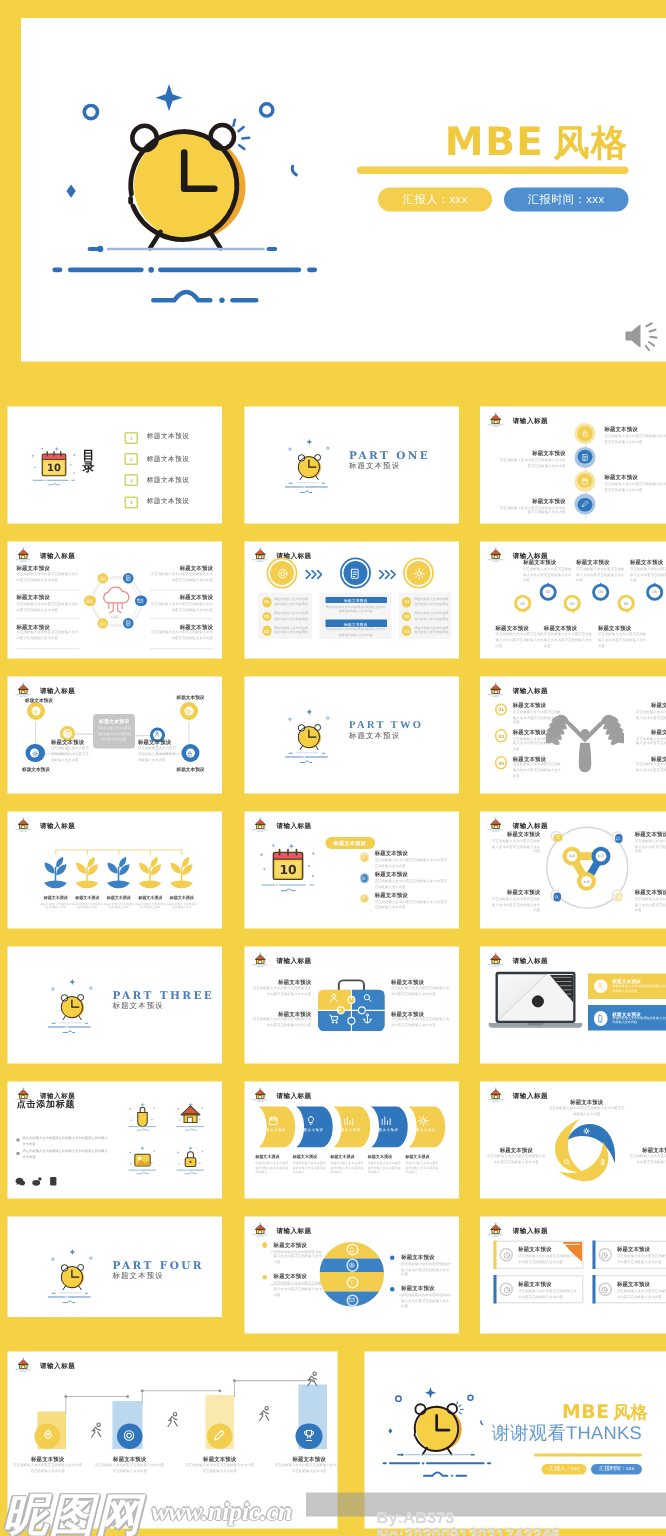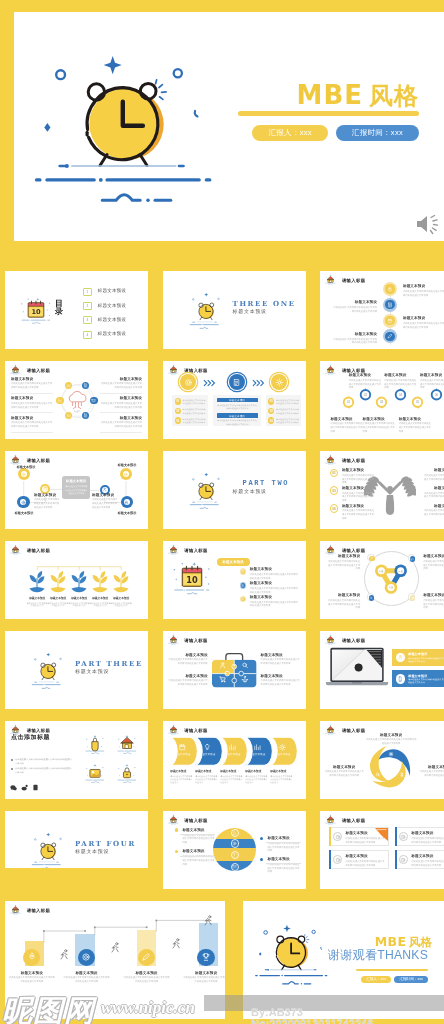--- a/index.html
+++ b/index.html
@@ -169,21 +169,21 @@
               <g stroke="#4a86c4" fill="none" stroke-linecap="round">
                 <path d="M12 104 h7" stroke-width="1.8"></path>
                 <path d="M27 103 h48" stroke-width="1.2" stroke="#a8c2de"></path>
                 <path d="M84 104 h5" stroke-width="1.8"></path>
                 <path d="M4 112 h36" stroke-width="2"></path>
                 <path d="M47 112 h48" stroke-width="2"></path>
                 <circle cx="43.5" cy="112" r="1.2" fill="#4a86c4" stroke="none"></circle>
                 <path d="M36 124 h10 q5 -7 10 0 h5" stroke-width="1.8"></path>
               </g>
             </svg></div>
-          <div style="position:absolute;left:70px;top:29px;font-size:7px;font-weight:bold;color:#4a7fba;letter-spacing:1.6px;font-family:'DejaVu Serif',serif;line-height:1">THREE ONE</div>
+          <div style="position:absolute;left:70px;top:29px;font-size:7px;font-weight:bold;color:#4a7fba;letter-spacing:1.6px;font-family:'DejaVu Serif',serif;line-height:1">PART ONE</div>
           <div style="position:absolute;left:70px;top:38px;font-size:5px;color:#555;letter-spacing:.7px;line-height:1">标题文本预设</div>
         </div>
       </div>
       <div class="cell" style="left:313.59999999999997px;top:264.6px;width:156px;height:88.2px">
         <div class="card" style="left:6.6px;top:6px;width:143px;height:78.2px">
           <div class="sh">
             <span class="sh-ic" style="line-height:0"><svg viewBox="0 0 60 60" width="11" height="11" xmlns="http://www.w3.org/2000/svg">
                 <g fill="#a8c6e2">
                   <circle cx="6" cy="20" r="1.6"></circle>
                   <circle cx="54" cy="18" r="1.6"></circle>
@@ -683,21 +683,21 @@
               <g stroke="#4a86c4" fill="none" stroke-linecap="round">
                 <path d="M12 104 h7" stroke-width="1.8"></path>
                 <path d="M27 103 h48" stroke-width="1.2" stroke="#a8c2de"></path>
                 <path d="M84 104 h5" stroke-width="1.8"></path>
                 <path d="M4 112 h36" stroke-width="2"></path>
                 <path d="M47 112 h48" stroke-width="2"></path>
                 <circle cx="43.5" cy="112" r="1.2" fill="#4a86c4" stroke="none"></circle>
                 <path d="M36 124 h10 q5 -7 10 0 h5" stroke-width="1.8"></path>
               </g>
             </svg></div>
-          <div style="position:absolute;left:80px;top:29px;font-size:7px;font-weight:bold;color:#4a7fba;letter-spacing:1.6px;font-family:Liberation Mono, monospace;line-height:1">PART TWO</div>
+          <div style="position:absolute;left:70px;top:29px;font-size:7px;font-weight:bold;color:#4a7fba;letter-spacing:1.6px;font-family:Liberation Serif, serif;line-height:1">PART TWO</div>
           <div style="position:absolute;left:70px;top:38px;font-size:5px;color:#555;letter-spacing:.7px;line-height:1">标题文本预设</div>
         </div>
       </div>
       <div class="cell" style="left:313.59999999999997px;top:444.6px;width:156px;height:88.2px">
         <div class="card" style="left:6.6px;top:6px;width:143px;height:78.2px">
           <div class="sh">
             <span class="sh-ic" style="line-height:0"><svg viewBox="0 0 60 60" width="11" height="11" xmlns="http://www.w3.org/2000/svg">
                 <g fill="#a8c6e2">
                   <circle cx="6" cy="20" r="1.6"></circle>
                   <circle cx="54" cy="18" r="1.6"></circle>
@@ -1503,21 +1503,21 @@
             <div class="tl" style="text-align:center">标题文本预设</div>
             <div class="tb" style="text-align:center;width:40px">请在此处输入文本内容请在此处输入文本内容请在此处输入文本内容</div>
           </div>
           <div style="position:absolute;right:4px;top:44px;width:40px">
             <div class="tl" style="text-align:center">标题文本预设</div>
             <div class="tb" style="text-align:center;width:40px">请在此处输入文本内容请在此处输入文本内容请在此处输入文本内容</div>
           </div>
         </div>
       </div>
       <div class="cell" style="left:-1.6px;top:804.6px;width:156px;height:88.2px">
-        <div class="card" style="left:6.6px;top:6px;width:143px;height:57px">
+        <div class="card" style="left:6.6px;top:6px;width:143px;height:67px">
           <div style="position:absolute;left:26px;top:19px;width:32px"><svg viewBox="0 0 104 132" width="32" height="41" xmlns="http://www.w3.org/2000/svg">
               <circle cx="14" cy="30" r="2.6" fill="none" stroke="#4a86c4" stroke-width="1.4"></circle>
               <circle cx="96" cy="28" r="2.6" fill="none" stroke="#4a86c4" stroke-width="1.4"></circle>
               <path d="M56 8 l1.8 4.6 4.6 1.8 -4.6 1.8 -1.8 4.6 -1.8 -4.6 -4.6 -1.8 4.6 -1.8z" fill="#4a86c4"></path>
               <circle cx="58" cy="70" r="23" fill="#f0a22f"></circle>
               <circle cx="55" cy="69" r="23" fill="#f6cf44"></circle>
               <circle cx="39" cy="49" r="7" fill="#fff" stroke="#1b1b1b" stroke-width="2"></circle>
               <circle cx="74" cy="48" r="6.4" fill="#fff" stroke="#1b1b1b" stroke-width="2"></circle>
               <circle cx="55" cy="69" r="23" fill="none" stroke="#1b1b1b" stroke-width="2"></circle>
               <path d="M55 54 L55 69 L70 69" fill="none" stroke="#1b1b1b" stroke-width="2.7" stroke-linecap="round" stroke-linejoin="round"></path>

